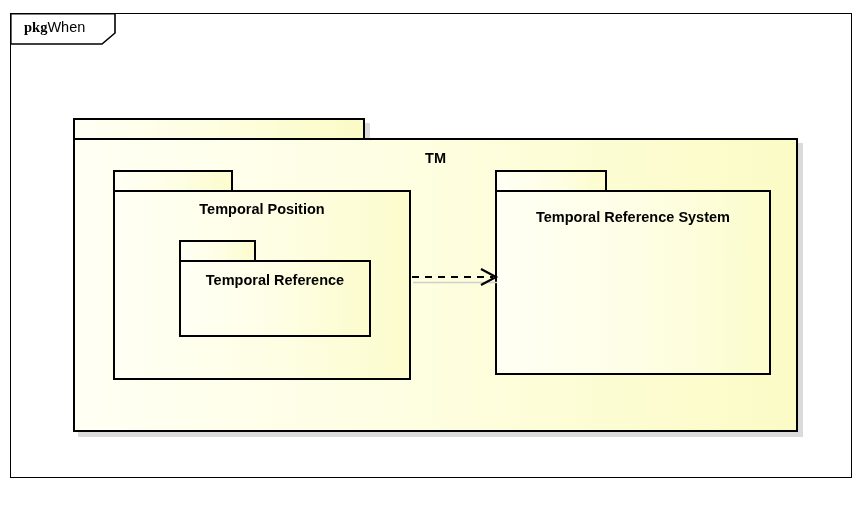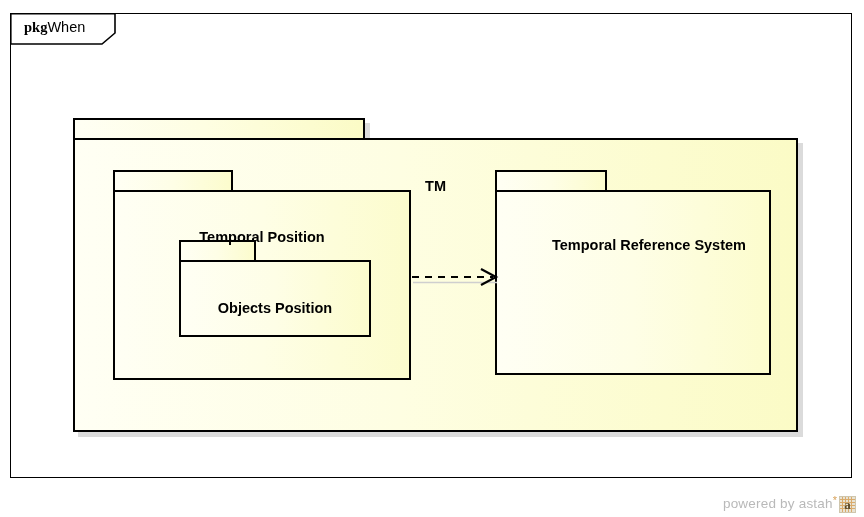--- a/index.html
+++ b/index.html
@@ -82,21 +82,20 @@
   }
   .pkg-title {
     position: absolute;
     width: 100%;
     text-align: center;
     font-weight: bold;
     color: #000000;
     white-space: nowrap;
     z-index: 3;
     pointer-events: none;
-    margin-top: 28px;
   }
 
   
   .fill-tm    { background: linear-gradient(to right, #fffff4 0%, #fefee2 45%, #fbfbc6 100%); }
   .fill-inner { background: linear-gradient(to right, #fffff4 0%, #fefee6 50%, #fcfccd 100%); }
 
   
   .dep {
     position: absolute;
     z-index: 4;
@@ -168,56 +167,36 @@
     <div class="pkg-tab fill-inner" style="left:113px; top:170px; width:120px; height:22px;"></div>
     <div class="pkg-body fill-inner" style="left:113px; top:190px; width:298px; height:190px;"></div>
     <div class="pkg-title" style="left:113px; top:201px; width:298px; font-size:14.5px;">Temporal Position</div>
   </div>
 
   <div class="pkg">
     <div class="pkg-shadow" style="left:184px; top:245px; width:77px; height:17px;"></div>
     <div class="pkg-shadow" style="left:184px; top:265px; width:192px; height:77px;"></div>
     <div class="pkg-tab fill-inner" style="left:179px; top:240px; width:77px; height:22px;"></div>
     <div class="pkg-body fill-inner" style="left:179px; top:260px; width:192px; height:77px;"></div>
-    <div class="pkg-title" style="left:179px; top:272px; width:192px; font-size:14.5px;">Objects Position</div>
+    <div class="pkg-title" style="left:179px; top:272px; width:192px; font-size:14.5px;">Temporal Reference</div>
   </div>
 
   <div class="pkg">
     <div class="pkg-shadow" style="left:500px; top:175px; width:112px; height:17px;"></div>
     <div class="pkg-shadow" style="left:500px; top:195px; width:276px; height:185px;"></div>
     <div class="pkg-tab fill-inner" style="left:495px; top:170px; width:112px; height:22px;"></div>
     <div class="pkg-body fill-inner" style="left:495px; top:190px; width:276px; height:185px;"></div>
-    <div class="pkg-title" style="left:495px; top:209px; width:276px; font-size:14.5px;padding-left:16px;">Temporal Reference System</div>
+    <div class="pkg-title" style="left:495px; top:209px; width:276px; font-size:14.5px;">Temporal Reference System</div>
   </div>
 
   <div class="dep" style="left:405px; top:262px; width:100px; height:30px;">
     <svg width="100" height="30" viewBox="0 0 100 30">
 
       <line x1="8" y1="20.5" x2="92" y2="20.5" stroke="#cfcfcf" stroke-width="1.6"></line>
 
       <line x1="7" y1="15" x2="88" y2="15" stroke="#000000" stroke-width="2" stroke-dasharray="7,6"></line>
 
       <path d="M76,7 L91,15 L76,23" fill="none" stroke="#000000" stroke-width="2.2" stroke-linecap="butt" stroke-linejoin="miter"></path>
     </svg>
   </div>
 
-  <div class="watermark">
-    <span class="watermark-text">powered by astah</span>
-    <span class="watermark-star">*</span>
-    <span class="watermark-logo">
-      <svg width="17" height="17" viewBox="0 0 17 17">
-        <rect x="0.5" y="0.5" width="16" height="16" fill="#e8e3d4" stroke="#cfc6ad" stroke-width="1"></rect>
-        <g stroke="#d8a25a" stroke-width="1" opacity="0.85">
-          <line x1="1" y1="3.5" x2="16" y2="3.5"></line>
-          <line x1="1" y1="6.5" x2="16" y2="6.5"></line>
-          <line x1="1" y1="9.5" x2="16" y2="9.5"></line>
-          <line x1="1" y1="12.5" x2="16" y2="12.5"></line>
-          <line x1="3.5" y1="1" x2="3.5" y2="16"></line>
-          <line x1="6.5" y1="1" x2="6.5" y2="16"></line>
-          <line x1="9.5" y1="1" x2="9.5" y2="16"></line>
-          <line x1="12.5" y1="1" x2="12.5" y2="16"></line>
-        </g>
-        <text x="8.5" y="13" text-anchor="middle" font-family="Liberation Serif, serif" font-size="13" font-weight="bold" fill="#5a4a2a">a</text>
-      </svg>
-    </span>
-  </div>
 
 </div>
 
 </body></html>

